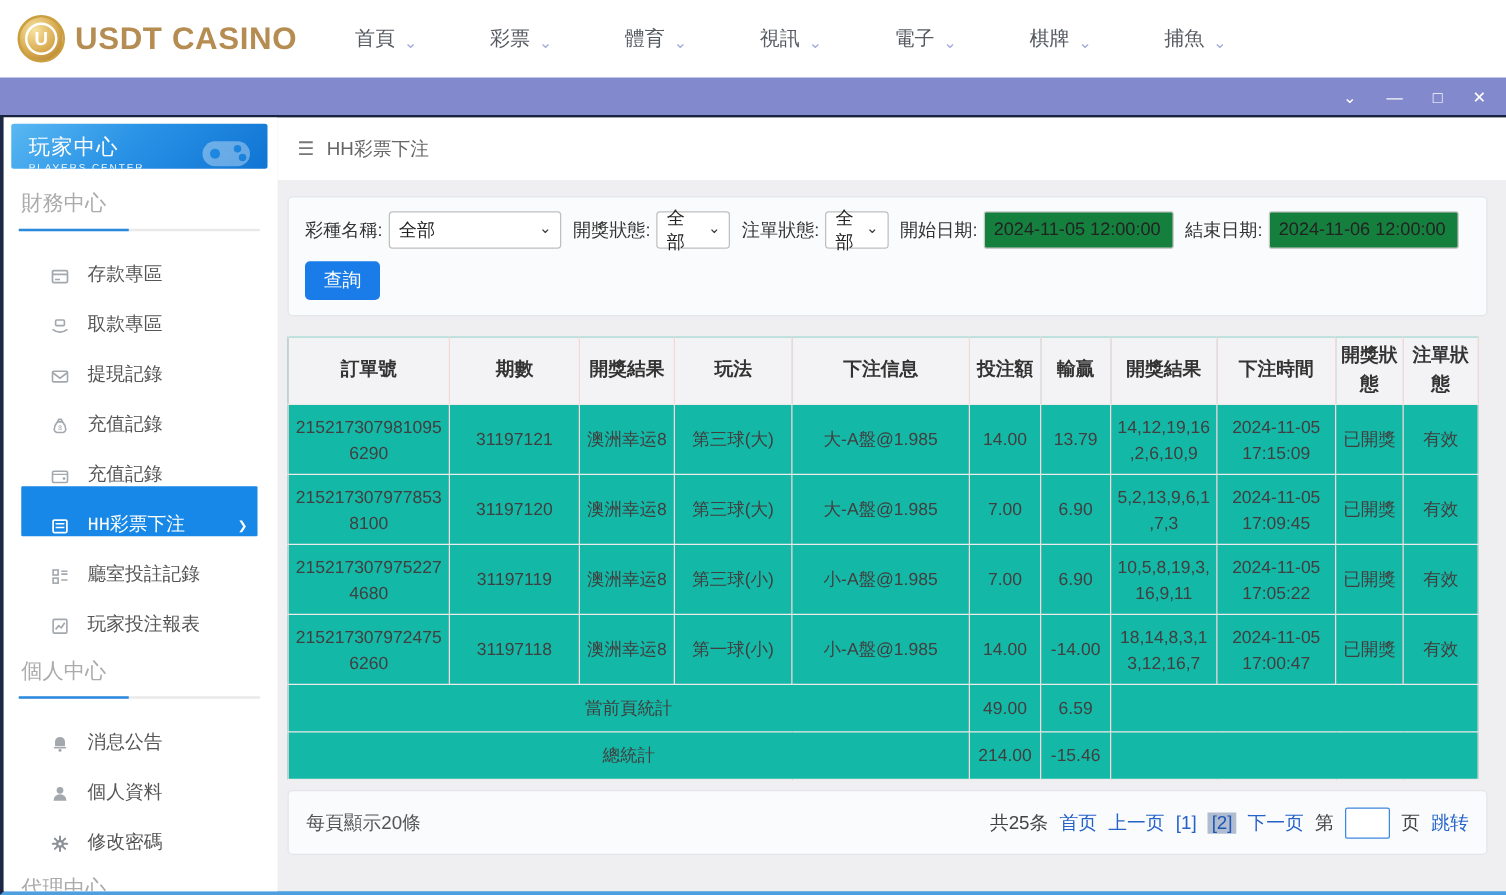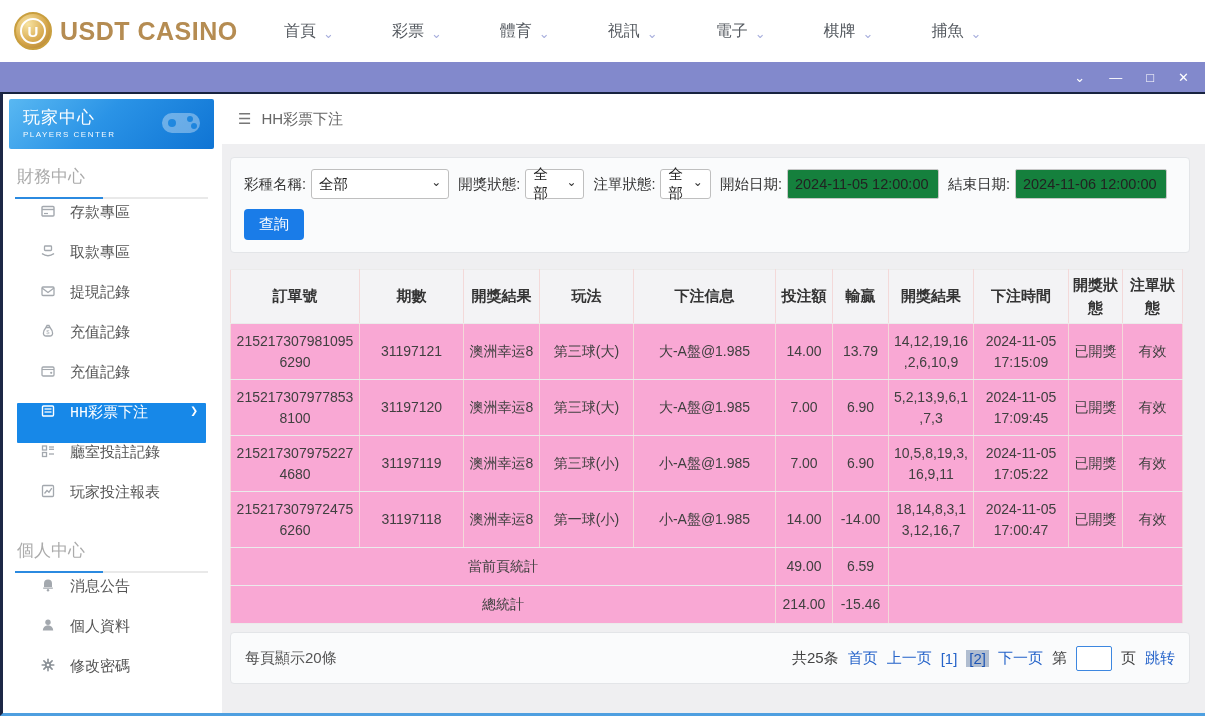--- a/index.html
+++ b/index.html
@@ -25,32 +25,32 @@
   .title-bar { height:30px; background:#8289cc; display:flex; align-items:center; justify-content:flex-end; }
   .win-controls { display:flex; align-items:center; gap:24px; margin-right:16px; }
   .win-controls span { color:#fff; font-size:13px; line-height:1; cursor:pointer; }
 
   
   .app { height:624px; display:flex; border-top:2px solid #17233f; border-left:3px solid #1c2746;
          border-bottom:3px solid #4e9fe0; background:#efeff1; }
 
   
   .sidebar { width:219px; background:#fff; flex:none; overflow:hidden; }
-  .side-header { margin:5px 8px 0 6px; height:50px; border-radius:2px; position:relative; overflow:hidden;
+  .side-header { margin:5px 8px 0 6px; height:36px; border-radius:2px; position:relative; overflow:hidden;
     background:linear-gradient(135deg,#59b8f2 0%,#2a93e6 45%,#0f74d4 100%);
     color:#fff; padding:7px 0 0 14px; }
   .side-header .t { font-size:17px; letter-spacing:1px; }
   .side-header .s { font-size:8px; letter-spacing:1.5px; margin-top:1px; opacity:.95; }
   .side-header svg { position:absolute; right:10px; top:6px; opacity:.35; }
   .side-section { padding:16px 14px 0 12px;font-family:Liberation Mono, monospace; }
   .section-title { font-size:17px; color:#ababab; padding-left:2px; }
   .section-rule { margin-top:9px; height:2px; background:#e9e9e9; position:relative; }
   .section-rule i { position:absolute; left:0; top:0; height:2px; width:88px; background:#2b8ae0; display:block; }
   .side-items { margin-top:4px; }
-  .side-item { height:40px; display:flex; align-items:flex-start; padding:0 8px 0 22px; margin:0 2px;
+  .side-item { height:40px; display:flex; align-items:flex-end; padding:0 8px 0 22px; margin:0 2px;
     font-size:15px; color:#555; cursor:pointer; position:relative; }
   .side-item .ic { width:18px; display:flex; justify-content:center; margin-right:13px; flex:none; }
   .side-item.active { background:#1788e8; color:#fff; border-radius:1px; }
   .side-item.active .chev { margin-left:auto; font-size:13px; color:#fff; }
 
   
   .main { flex:1; display:flex; flex-direction:column; overflow:hidden; }
   .breadcrumb { height:50px; background:#fff; display:flex; align-items:center; padding-left:16px;
     color:#666; font-size:15px; gap:10px; flex:none; }
   .breadcrumb .burger { color:#777; font-size:15px; cursor:pointer; }
@@ -65,21 +65,21 @@
     font-size:14.5px; color:#222; margin-right:9px; cursor:pointer; }
   .fake-select .caret { font-size:12px; color:#333; margin-left:6px; transform:translateY(-2px); }
   .sel-lottery { width:158px; } .sel-draw { width:66px; } .sel-order { width:56px; }
   .date-input { width:152px; height:30px; border:1px solid #c7c7c7; border-radius:2px; background:#15803d;
     font-size:14.5px; color:#222; padding:0 7px; font-family:inherit; margin-right:9px; }
   .btn-search { margin-top:10px; background:#1a7ce8; color:#fff; border:none; border-radius:4px;
     height:31px; padding:0 15px; font-size:15px; cursor:pointer; font-family:inherit; }
 
   
   .bet-table { margin-top:16px; border-collapse:collapse; table-layout:fixed; width:952px;
-    background:#f9a8d4; border:1px solid #e2e2e2; font-size:14px; color:#404040; }
+    background:#14b8a6; border:1px solid #e2e2e2; font-size:14px; color:#404040; }
   .bet-table th, .bet-table td { border-left:1px solid #f3d9d9; border-right:1px solid #f3d9d9;
     border-top:1px solid #ebebeb; border-bottom:1px solid #ebebeb;
     text-align:center; padding:6px 5px; line-height:1.5; word-wrap:break-word; }
   .bet-table th { background:#f3f3f5; font-size:15px; font-weight:bold; color:#333; height:44px; padding:4px 2px; }
   .bet-table td { height:56px; }
   .bet-table tr.sum td { height:38px; }
   .c-order{width:129px}.c-period{width:104px}.c-lottery{width:76px}.c-play{width:94px}
   .c-info{width:142px}.c-amt{width:57px}.c-win{width:56px}.c-result{width:85px}
   .c-time{width:95px}.c-dstat{width:54px}.c-ostat{width:60px}
 

